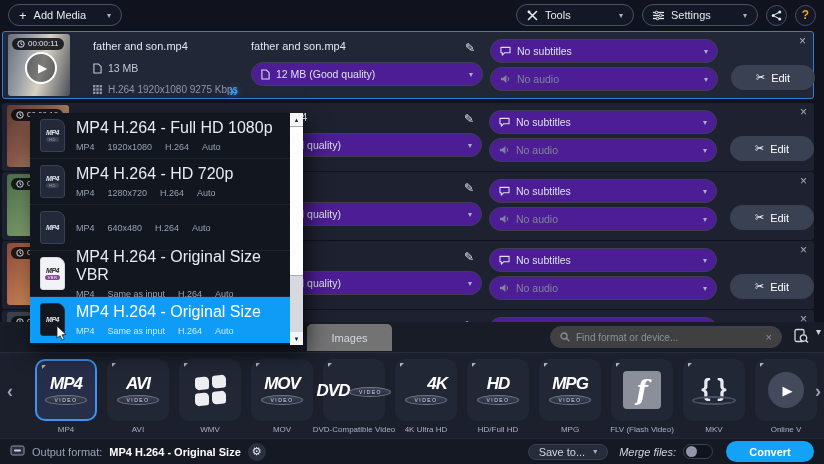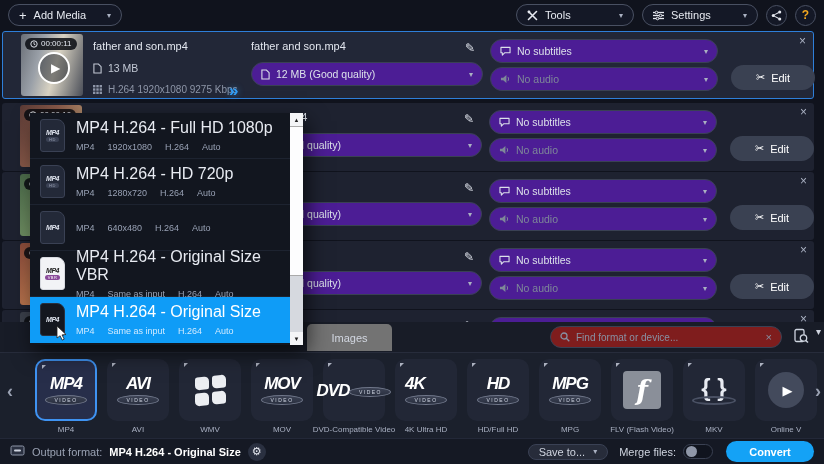--- a/index.html
+++ b/index.html
@@ -15,21 +15,21 @@
   .pill .chev{ margin-left:auto; }
   .chev{ font-size:8px; color:#aab1c2; }
   .spacer{ flex:1; }
   .roundbtn{ width:21px; height:21px; border:1px solid #495062; border-radius:50%;
              background:#141826; display:flex; align-items:center; justify-content:center; }
   .helpmark{ color:#f2a71f; font-weight:bold; font-size:12px; }
 
   
   .row{ position:absolute; left:2px; right:10px; height:68px; background:#1e2230; border-radius:3px; z-index:1; }
   .row.selected{ border:1px solid #2e7fd9; background:#222737; }
-  .thumb{ position:absolute; left:18px; top:2px; width:62px; height:62px; border-radius:3px; }
+  .thumb{ position:absolute; left:5px; top:2px; width:62px; height:62px; border-radius:3px; }
   .t1{ background:linear-gradient(105deg,#6a6f77 0%,#9aa0a8 30%,#d8d2c2 55%,#4a4e58 100%); }
   .t2{ background:linear-gradient(120deg,#5a3a35,#8a5a4a 40%,#b08a6a 70%,#3a2a28); }
   .t3{ background:linear-gradient(120deg,#4a6a4a,#7a9a6a 50%,#9ab88a 75%,#3a4a3a); }
   .t4{ background:linear-gradient(120deg,#8a4a3a,#c07a50 45%,#e0a070 70%,#6a3a30); }
   .t5{ background:linear-gradient(120deg,#3a3f4a,#555a66); }
   .badge{ position:absolute; left:4px; top:4px; background:rgba(8,10,16,.85); border-radius:8px;
           font-size:8px; color:#e2e6ee; padding:1px 5px 2px; display:flex; align-items:center; gap:3px; }
   .playbtn{ position:absolute; left:17px; top:18px; width:32px; height:32px; border:2px solid #fff;
             border-radius:50%; background:rgba(16,19,29,.45); display:flex; align-items:center;
             justify-content:center; color:#fff; font-size:12px; padding-left:3px; cursor:pointer; }
@@ -80,21 +80,21 @@
   .strack{ flex:1; background:#d6d9df; }
   .sbtn.bottom{ margin-top:auto; }
 
   
   .panel{ position:absolute; left:0; top:322px; right:0; height:116px; background:#181c27; z-index:10; }
   .tab{ position:absolute; top:2px; height:27px; background:#737373; border-radius:5px 5px 0 0;
         display:flex; align-items:center; justify-content:center; font-size:11px; color:#d2d7e1; cursor:pointer; }
   .tab-images{ left:307px; width:85px; }
   .tab-custom{ left:394px; width:84px; }
   .search{ position:absolute; right:42px; top:4px; width:232px; height:22px; border:1px solid #3a4154;
-           border-radius:12px; display:flex; align-items:center; gap:6px; padding:0 9px; background:#7f1d1d; }
+           border-radius:12px; display:flex; align-items:center; gap:6px; padding:0 9px; background:#404040; }
   .search input{ flex:1; background:none; border:none; outline:none; color:#a6aec0; font-size:10px;
                  font-family:"Liberation Sans",sans-serif; }
   .search input::placeholder{ color:#8891a3; }
   .clearx{ color:#8891a3; font-size:11px; cursor:pointer; }
   .devbtn{ position:absolute; right:15px; top:6px; cursor:pointer; }
   .panelchev{ position:absolute; right:3px; top:4px; color:#d0d5e0; font-size:10px; cursor:pointer; }
 
   .carousel{ position:absolute; left:0; top:30px; right:0; height:86px; background:#1b202c;
              border-top:1px solid #272c3b; }
   .navchev{ position:absolute; top:28px; color:#9aa1b2; font-size:18px; font-weight:bold; cursor:pointer; }
@@ -123,21 +123,21 @@
 
   
   .footer{ position:absolute; left:0; top:438px; right:0; height:26px; background:#151924;
            border-top:1px solid #232838; display:flex; align-items:center; padding:0 10px; gap:7px; z-index:20; }
   .outlabel{ font-size:11px; color:#9aa2b3; }
   .outvalue{ font-size:11px; font-weight:bold; color:#fff; }
   .gearbtn{ width:18px; height:18px; border-radius:50%; background:#2a3040; color:#e6e9f0; font-size:11px;
             display:flex; align-items:center; justify-content:center; cursor:pointer; }
   .saveto{ height:16px; border-radius:11px; background:#272c3a; border:1px solid #3a4154; display:flex;
            align-items:center; gap:8px; padding:0 10px; font-size:11px; color:#cfd4df; cursor:pointer; }
-  .mergelabel{ font-size:11px; color:#cfd4df; margin-left:4px; }
+  .mergelabel{ font-size:11px; color:#cfd4df; margin-left:4px;font-style:italic; }
   .toggle{ width:30px; height:15px; border-radius:8px; background:#10141e; border:1px solid #3a4152;
            position:relative; cursor:pointer; }
   .knob{ position:absolute; left:2px; top:1px; width:11px; height:11px; border-radius:50%; background:#8f97a8; }
   .convert{ width:88px; height:21px; border-radius:12px; background:#14a2f6; color:#fff; font-weight:bold;
             font-size:11px; display:flex; align-items:center; justify-content:center; cursor:pointer; margin-left:6px; }
 </style>
 </head>
 <body>
 
 <div id="app">
@@ -610,21 +610,21 @@
                 </div>
               </div>
     </div>
     <div class="cardlabel" style="left: 310px;">DVD-Compatible Video</div>
   </div>
 
   <div>
     <div class="card" style="left: 395px;">
       <div class="fold"></div>
       <div class="logo">
-                <div style="display:flex;flex-direction:column;align-items:flex-start;">
+                <div style="display:flex;flex-direction:column;align-items:flex-end;">
                   <span class="logo-main">4K</span>
                   <span class="logo-banner">VIDEO</span>
                 </div>
               </div>
     </div>
     <div class="cardlabel" style="left: 382px;">4K Ultra HD</div>
   </div>
 
   <div>
     <div class="card" style="left: 467px;">

